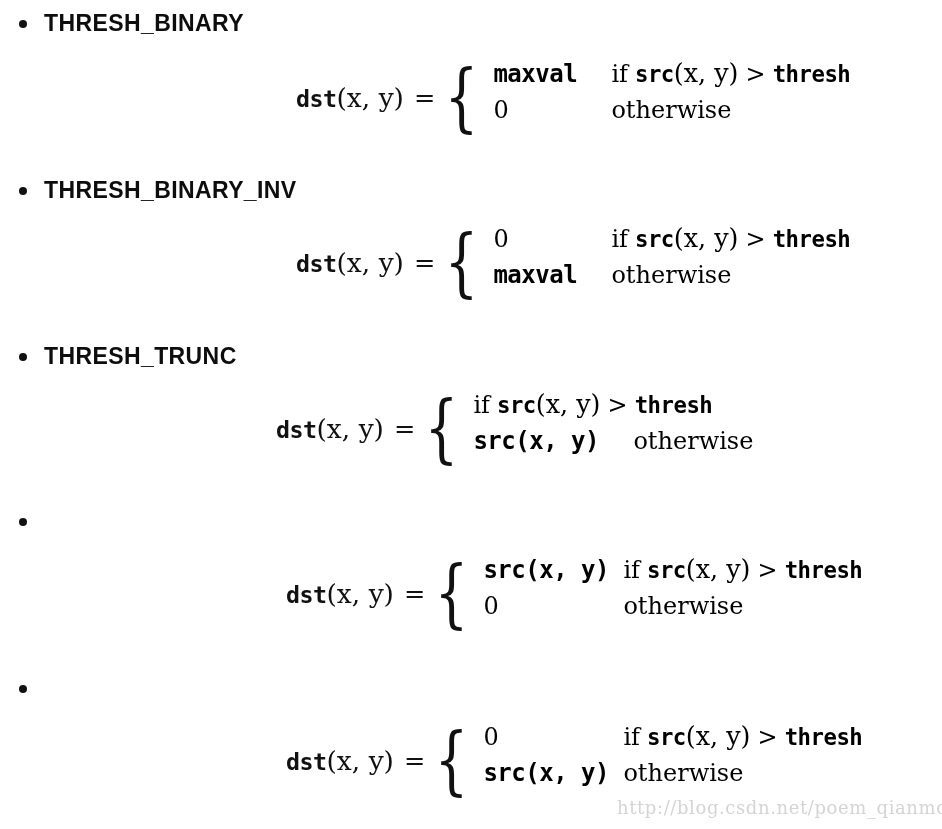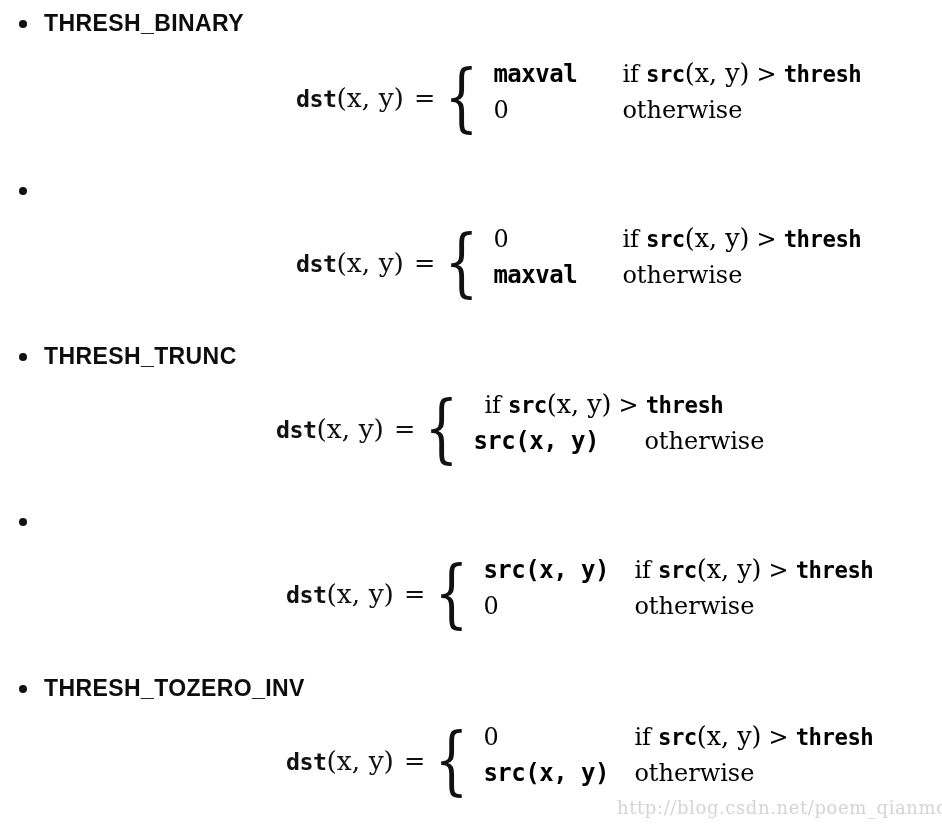--- a/index.html
+++ b/index.html
@@ -119,21 +119,20 @@
     display: inline-flex;
     align-items: baseline;
     font-size: 24px;
     line-height: 1;
   }
   .case-cond {
     display: inline-flex;
     align-items: baseline;
     font-size: 24px;
     line-height: 1;
-    margin-left: 11px;
   }
   .serif {
     font-family: "DejaVu Serif", "Liberation Serif", serif;
   }
   .gt {
     font-family: "DejaVu Serif", "Liberation Serif", serif;
     padding: 0 7px;
   }
   .ifword {
     font-family: "DejaVu Serif", "Liberation Serif", serif;
@@ -186,20 +185,21 @@
             <span class="case-cond serif">otherwise</span>
           </span>
         </span>
       </div>
     </div>
   </div>
 
   <div class="section" style="top:175px;">
     <div class="heading-row">
       <span class="bullet-dot"></span>
+      <span class="heading-label">THRESH_BINARY_INV</span>
     </div>
     <div class="formula-row" style="top:45px;">
       <div class="formula" style="left:296px;">
         <span class="lhs">
           <span class="tt">dst</span>
             <span class="mathvar">(x, y)</span>
           <span class="eq">=</span>
         </span>
         <span class="brace">{</span>
         <span class="cases">
@@ -282,21 +282,20 @@
             <span class="case-cond serif">otherwise</span>
           </span>
         </span>
       </div>
     </div>
   </div>
 
   <div class="section" style="top:673px;">
     <div class="heading-row">
       <span class="bullet-dot"></span>
-      <span class="heading-label">THRESH_TOZERO_INV</span>
     </div>
     <div class="formula-row" style="top:45px;">
       <div class="formula" style="left:286px;">
         <span class="lhs">
           <span class="tt">dst</span>
             <span class="mathvar">(x, y)</span>
           <span class="eq">=</span>
         </span>
         <span class="brace">{</span>
         <span class="cases">

